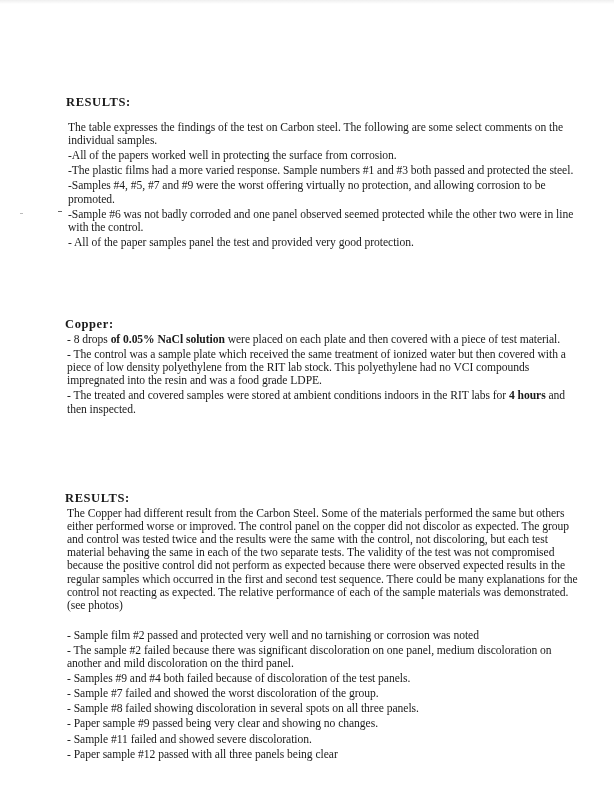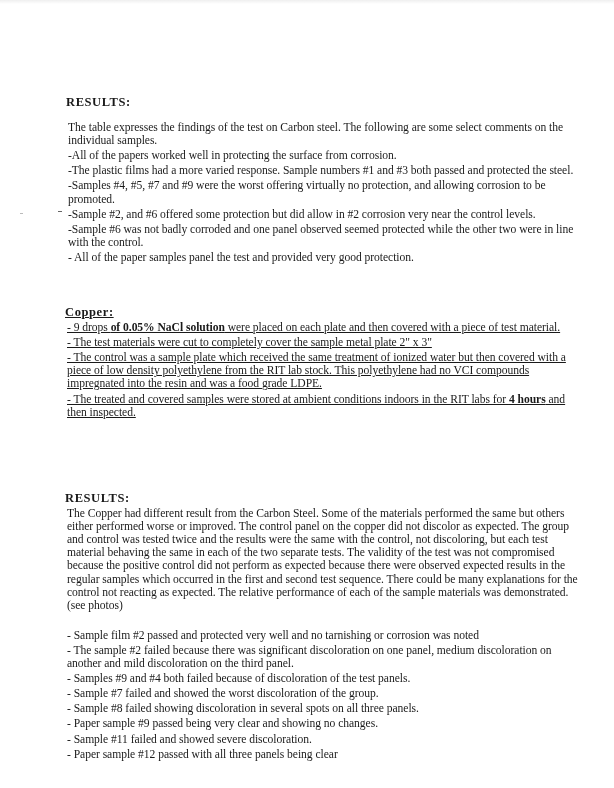--- a/index.html
+++ b/index.html
@@ -33,21 +33,21 @@
     }
     .heading {
       font-weight: bold;
       font-size: 12.5px;
       letter-spacing: 0.6px;
     }
     .heading-results1 { margin: 0 0 12px 0; }
     p.line { margin: 2px; }
     .section { position: absolute; left: 0; width: 520px; }
     .sec-steel { top: 0; }
-    .sec-copper { top: 210px; left: -1px; text-decoration: underline; }
+    .sec-copper { top: 222px; left: -1px; }
     .sec-results2 { top: 396px; left: -1px; }
     .gap { height: 13px; }
     b { font-weight: bold; }
     .margin-mark {
       position: absolute;
       left: 58px;
       top: 211px;
       width: 4px;
       height: 1px;
       background: #666;
@@ -69,29 +69,27 @@
 <div class="margin-mark2"></div>
 
 <div class="page">
 
   <div class="section sec-steel">
     <div class="heading heading-results1">RESULTS:</div>
     <p class="line">The table expresses the findings of the test on Carbon steel.  The following are some select comments on the individual samples.</p>
     <p class="line">-All of the papers worked well in protecting the surface from corrosion.</p>
     <p class="line">-The plastic films had a more varied response.  Sample numbers #1 and #3 both passed and protected the steel.</p>
     <p class="line">-Samples #4, #5, #7 and #9 were the worst offering virtually no protection, and allowing corrosion to be promoted.</p>
-    <p class="line">-Sample #2, and #6 offered some protection but did allow in #2 corrosion very near the control levels.</p>
     <p class="line">-Sample #6 was not badly corroded and one panel observed seemed protected while the other two were in line with the control.</p>
     <p class="line">- All of the paper samples panel the test and provided very good protection.</p>
   </div>
 
   <div class="section sec-copper">
     <div class="heading">Copper:</div>
-    <p class="line"><span>- 9 drops </span><b>of 0.05% NaCl solution</b><span> were placed on each plate and then covered with a piece of test material.</span></p>
-    <p class="line">- The test materials were cut to completely cover the sample metal plate 2" x 3"</p>
+    <p class="line"><span>- 8 drops </span><b>of 0.05% NaCl solution</b><span> were placed on each plate and then covered with a piece of test material.</span></p>
     <p class="line">- The control was a sample plate which received the same treatment of ionized water but then covered with a piece of low density polyethylene from the RIT lab stock.  This polyethylene had no VCI compounds impregnated into the resin and was a food grade LDPE.</p>
     <p class="line"><span>- The treated and covered samples were stored at ambient conditions indoors in the RIT labs for </span><b>4 hours</b><span> and then inspected.</span></p>
   </div>
 
   <div class="section sec-results2">
     <div class="heading">RESULTS:</div>
     <p class="line">The Copper had different result from the Carbon Steel.  Some of the materials performed the same but others either performed worse or improved.  The control panel on the copper did not discolor as expected.  The group and control was tested twice and the results were the same with the control, not discoloring, but each test material behaving the same in each of the two separate tests. The validity of the test was not compromised because the positive control did not perform as expected because there were observed expected results in the regular samples which occurred in the first and second test sequence.  There could be many explanations for the control not reacting as expected.  The relative performance of each of the sample materials was demonstrated.(see photos)</p>
     <div class="gap"></div>
     <p class="line">- Sample film #2 passed and protected very well and no tarnishing or corrosion was noted</p>
     <p class="line">- The sample #2 failed because there was significant discoloration on one panel, medium discoloration on another and mild discoloration on the third panel.</p>

